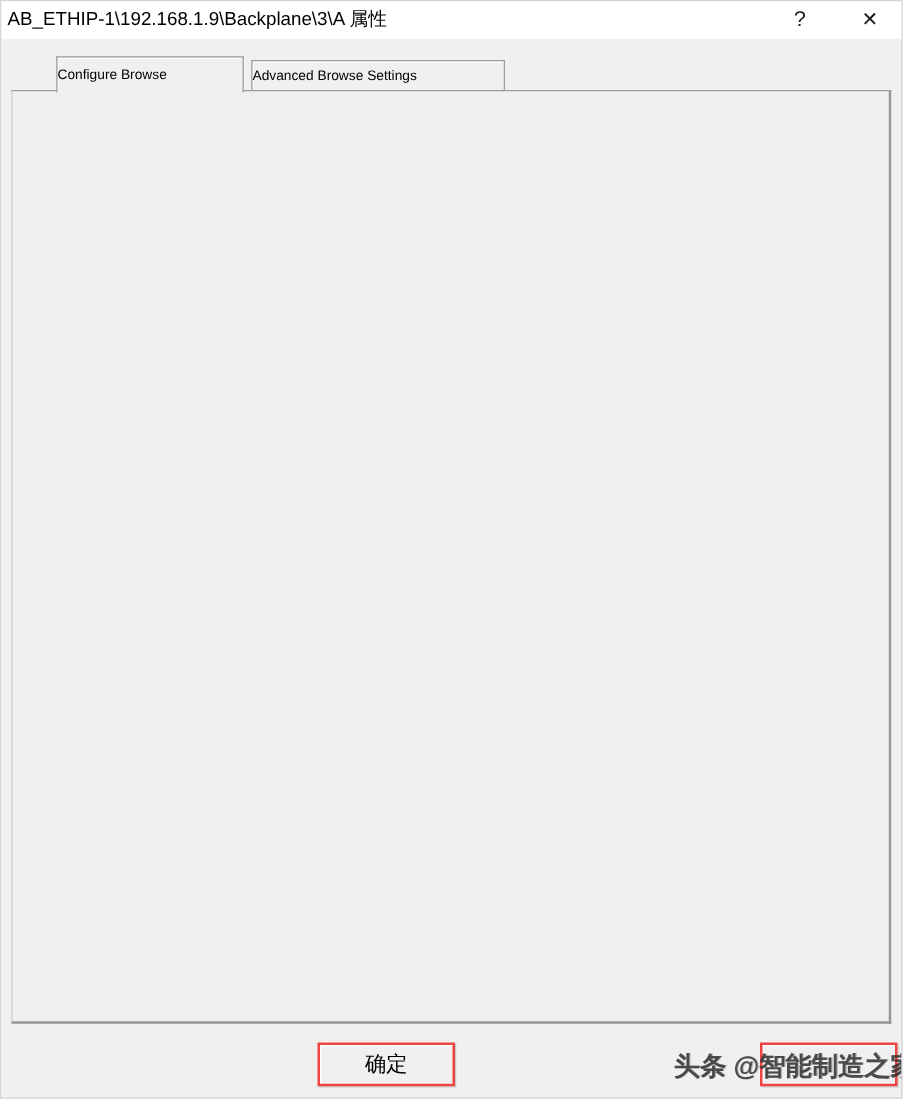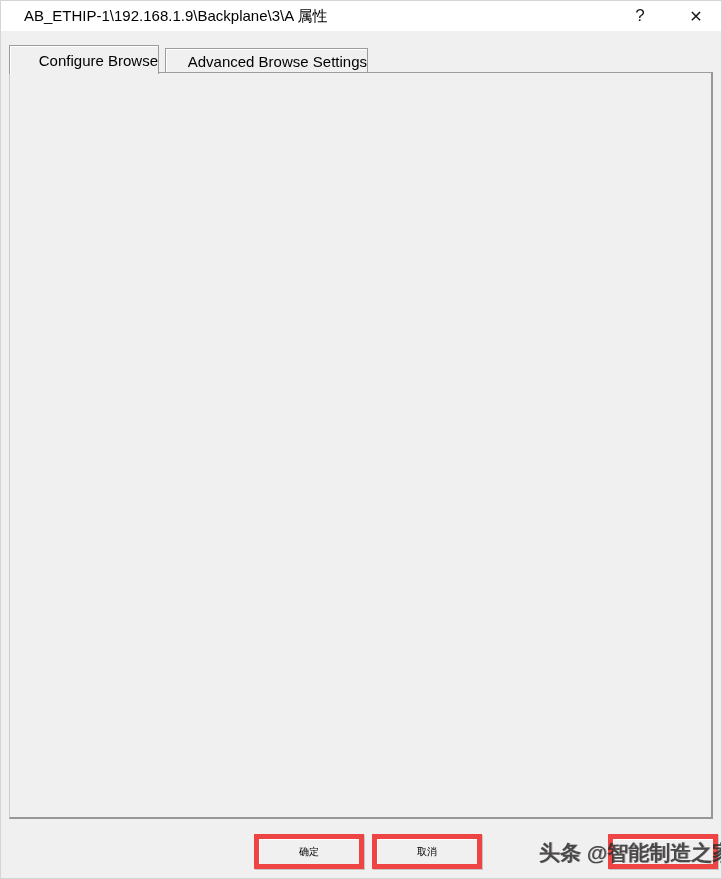--- a/index.html
+++ b/index.html
@@ -16,38 +16,38 @@
     border:1px solid #d5d5d5;
     box-sizing:border-box;
     color:#000;
   }
   
   .titlebar {
     position:absolute; left:0; top:0; width:722px; height:30px;
     background:#ffffff;
   }
   .title-text {
-    position:absolute; left:23px; top:0; height:30px; line-height:30px;
+    position:absolute; left:5px; top:0; height:30px; line-height:30px;
     font-size:15px; color:#000; white-space:nowrap;
   }
   .cap-btn {
     position:absolute; top:0; height:30px; width:34px;
     display:flex; align-items:center; justify-content:center;
     font-size:16px; color:#1a1a1a; background:transparent; border:none; cursor:default;
   }
   .cap-help  { left:622px; font-size:17px; }
   .cap-close { left:678px; font-size:16px; }
   
   .tab {
     position:absolute;
     background:#f0f0f0;
     border:1px solid #9c9c9c; border-bottom:none;
     box-shadow: inset 1px 1px 0 #ffffff;
-    display:flex; align-items:center; justify-content:flex-end;
-    font-size:15px; white-space:nowrap; cursor:default;
+    display:flex; align-items:center; justify-content:flex-start;
+    font-size:11px; white-space:nowrap; cursor:default;margin-left:36px;
   }
   .tab-active   { left:8px;   top:44px; width:148px; height:28px; z-index:3; }
   .tab-inactive { left:164px; top:47px; width:201px; height:24px; z-index:1; }
   
   .tabpage {
     position:absolute; left:8px; top:71px; width:704px; height:747px;
     box-sizing:border-box;
     background:#f0f0f0;
     border-top:1px solid #9c9c9c;
     border-left:1px solid #cccccc;
@@ -75,24 +75,24 @@
   }
   .ipdot {
     width:7px; font-size:16px; font-weight:bold;
     display:flex; align-items:flex-end; justify-content:center;
     padding-bottom:6px;
   }
   
   .btn {
     position:absolute; box-sizing:border-box;
     background:#f0f0f0;
-    border:5px solid #ef4444;
+    border:2px solid #ef4444;
     box-shadow: inset 1px 1px 0 #ffffff, 1px 1px 0 #c6c6c6;
     display:flex; align-items:center; justify-content:center;
-    font-size:10px; font-family:inherit; color:#000;
+    font-size:17px; font-family:inherit; color:#000;
     cursor:default; white-space:nowrap;
   }
   
   .footer-btn { top:833px; width:110px; height:35px; }
   
   .watermark {
     position:absolute; left:538px; top:838px;
     font-size:21px; font-weight:700; color:#2d2d2d;
     opacity:0.85; z-index:20; white-space:nowrap;
     text-shadow: 1px 0 0 rgba(60,30,30,0.35);
@@ -164,18 +164,17 @@
     <span class="octet"></span>
     <span class="ipdot">.</span>
     <span class="octet"></span>
     <span class="ipdot">.</span>
     <span class="octet"></span>
   </div>
 
   <button class="btn" style="left:296px; top:760px; width:92px; height:36px;">Add -&gt;</button>
 
   <button class="btn footer-btn" style="left:253px;">确定</button>
-  <button class="btn footer-btn" style="left:371px;">取消</button>
   <button class="btn footer-btn" style="left:607px;"></button>
 
   <div class="watermark">头条 @智能制造之家</div>
 
 </div>
 
 </body></html>

